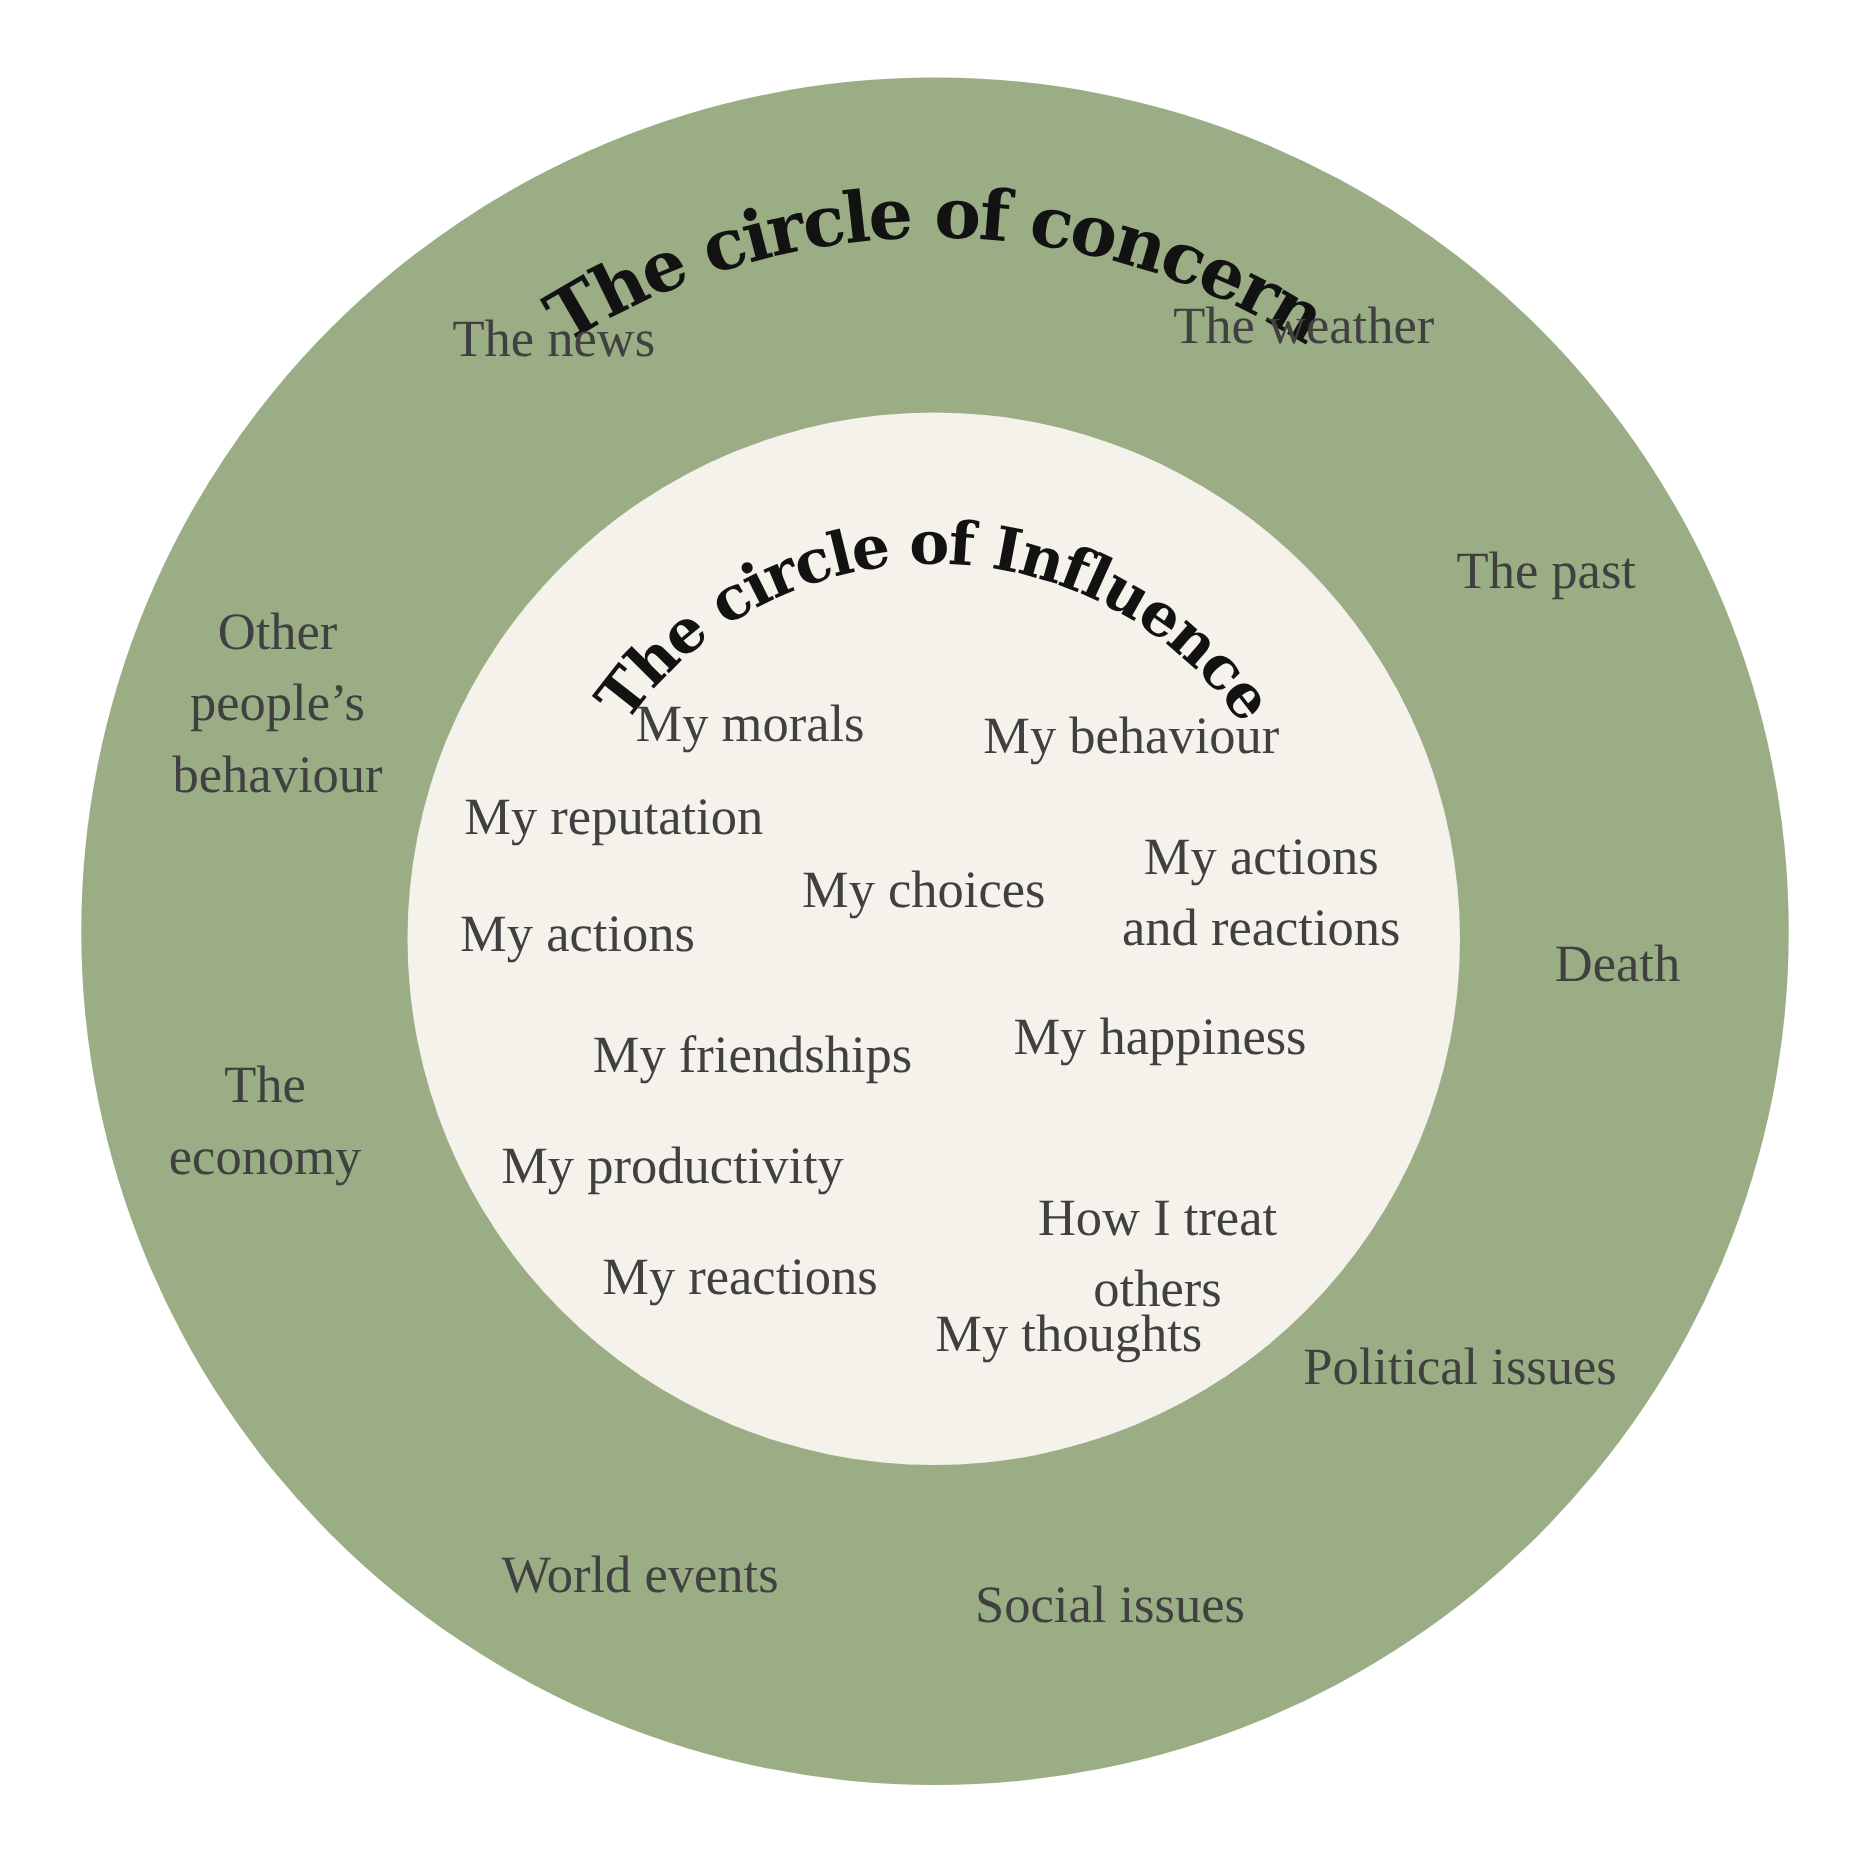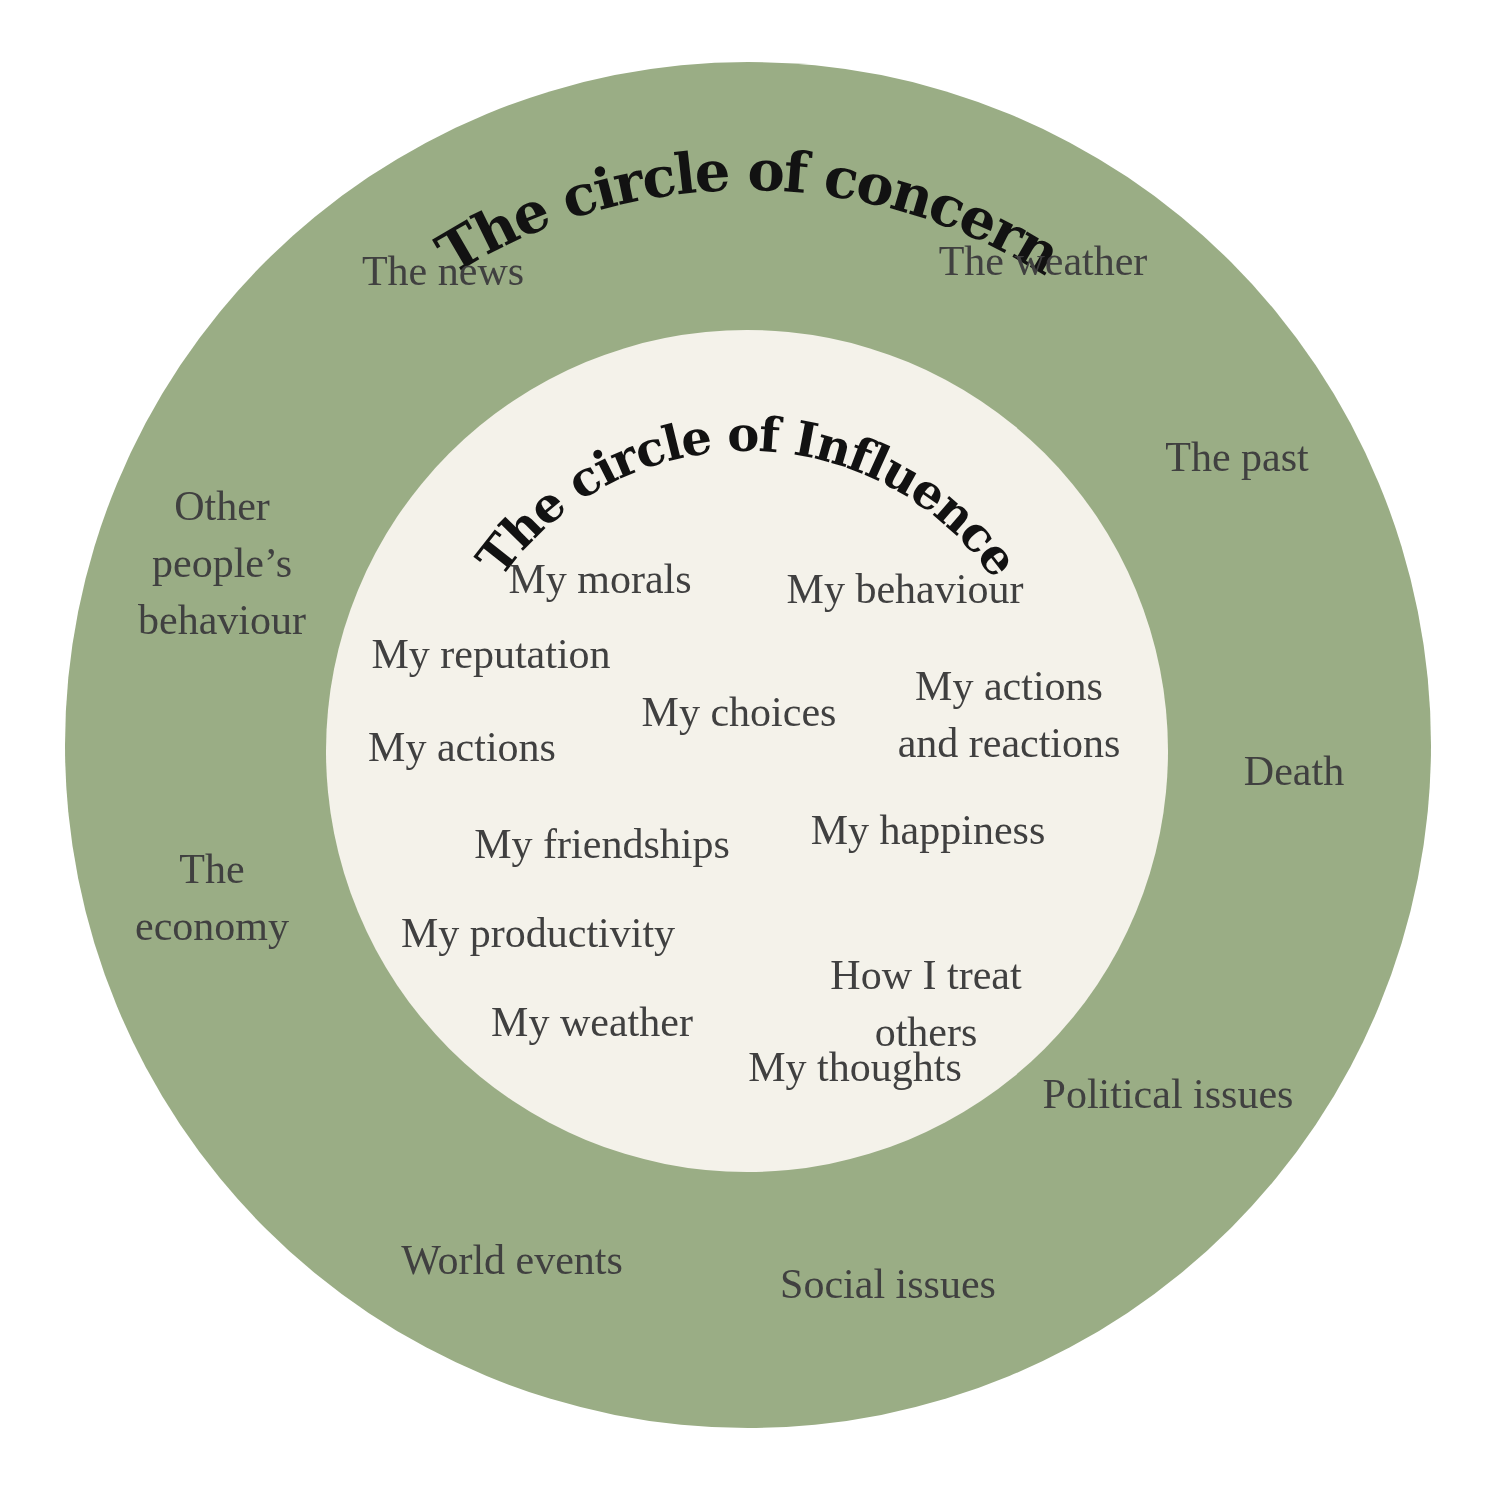--- a/index.html
+++ b/index.html
@@ -99,16 +99,16 @@
   <div class="label" style="left:491px; top:655px;">My reputation</div>
   <div class="label" style="left:739px; top:713px;">My choices</div>
   <div class="label" style="left:1009px; top:715px;">My actions
 and reactions</div>
   <div class="label" style="left:462px; top:748px;">My actions</div>
   <div class="label" style="left:928px; top:831px;">My happiness</div>
   <div class="label" style="left:602px; top:845px;">My friendships</div>
   <div class="label" style="left:538px; top:934px;">My productivity</div>
   <div class="label" style="left:926px; top:959px;margin-top:45px;">How I treat
 others</div>
-  <div class="label" style="left:592px; top:1023px;">My weather</div>
+  <div class="label" style="left:592px; top:1023px;">My reactions</div>
   <div class="label" style="left:855px; top:1068px;">My thoughts</div>
 
 </div>
 
 </body></html>

